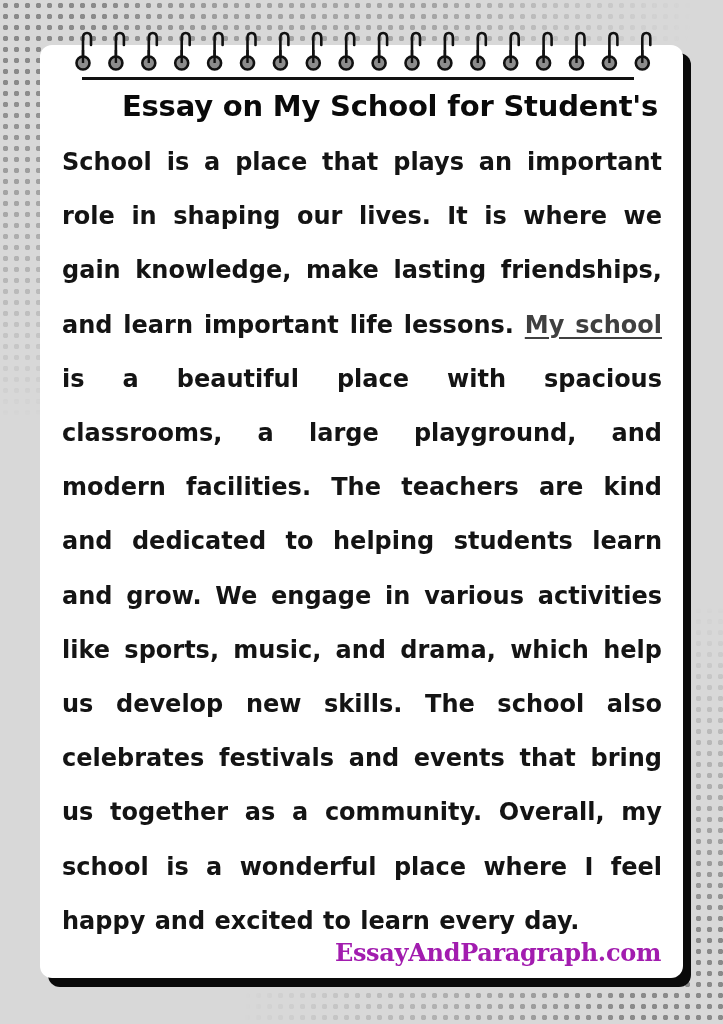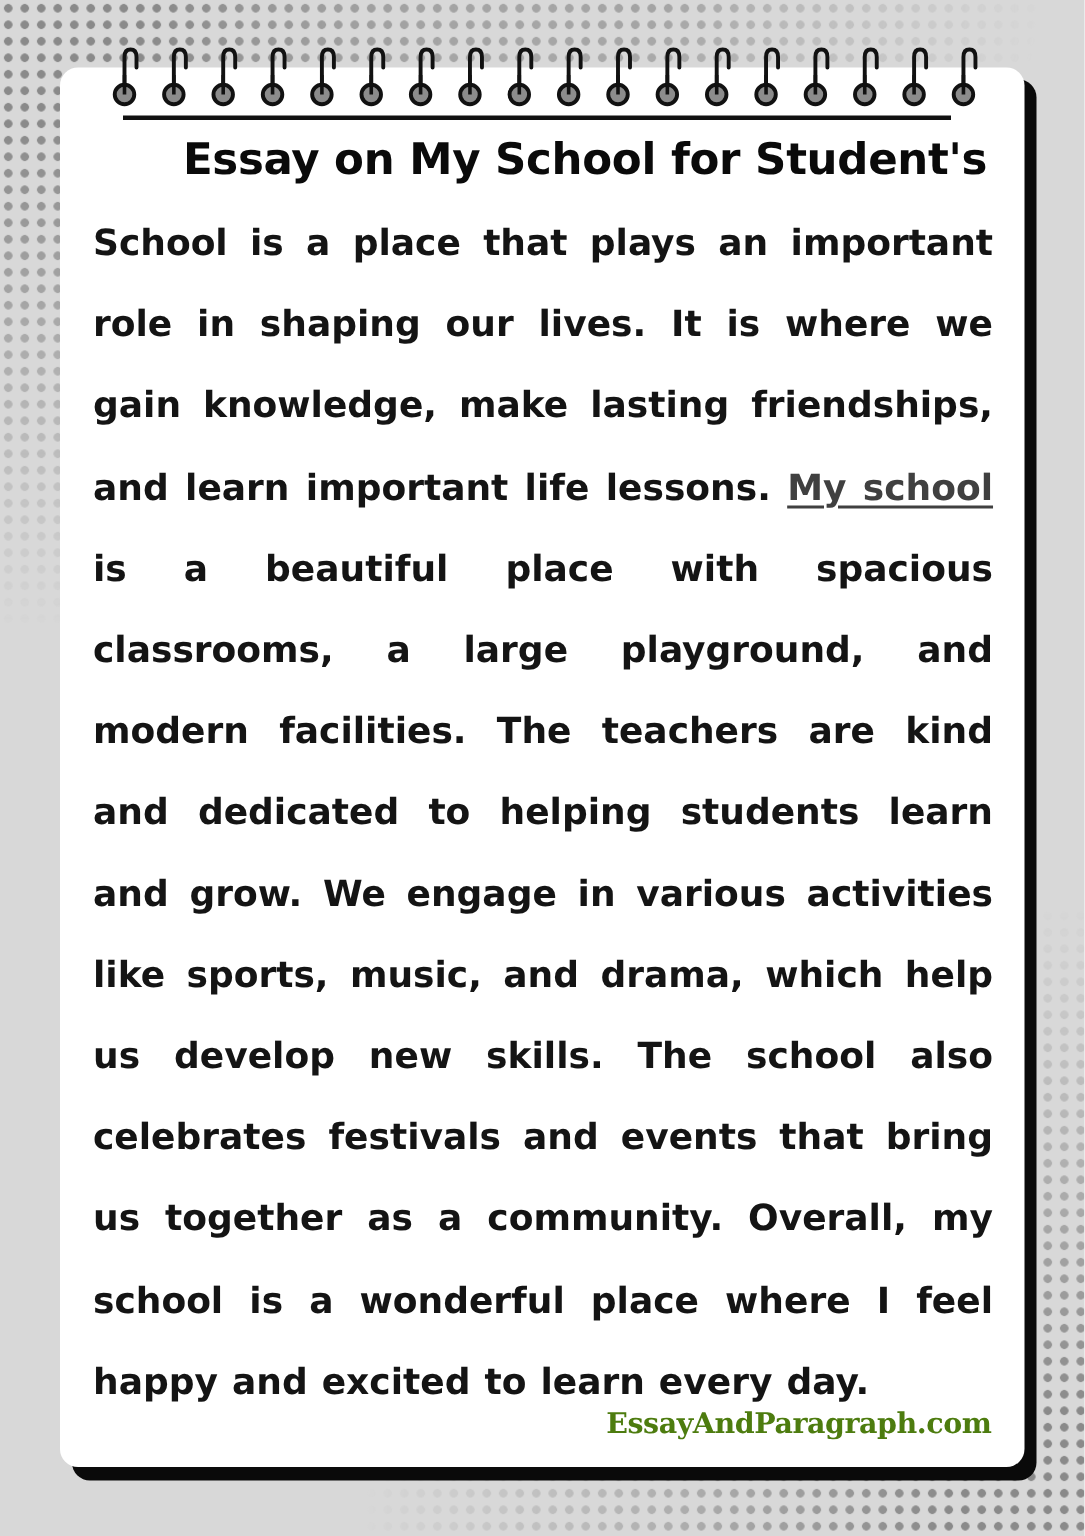--- a/index.html
+++ b/index.html
@@ -47,21 +47,21 @@
     white-space:nowrap;
   }
   .body {
     position:absolute; left:62px; top:135px; width:600px;
     font-weight:bold; font-size:24px; line-height:54.2px; color:#141414;
     text-align:justify; text-align-last:left; word-spacing:1px;
   }
   .body a { color:#404040; text-decoration:underline; text-underline-offset:4px; text-decoration-thickness:2px; }
   .footer {
     position:absolute; right:62px; top:938px;
-    font-family:"DejaVu Serif", serif; font-weight:bold; font-size:19px; color:#4d7c0f;
+    font-family:"DejaVu Serif", serif; font-weight:bold; font-size:24px; color:#a21caf;
     letter-spacing:-0.3px;
   }
 </style>
 </head>
 <body>
 
 <div class="halftone tl"></div>
 <div class="halftone br"></div>
 <div class="halftone tr"></div>
 

